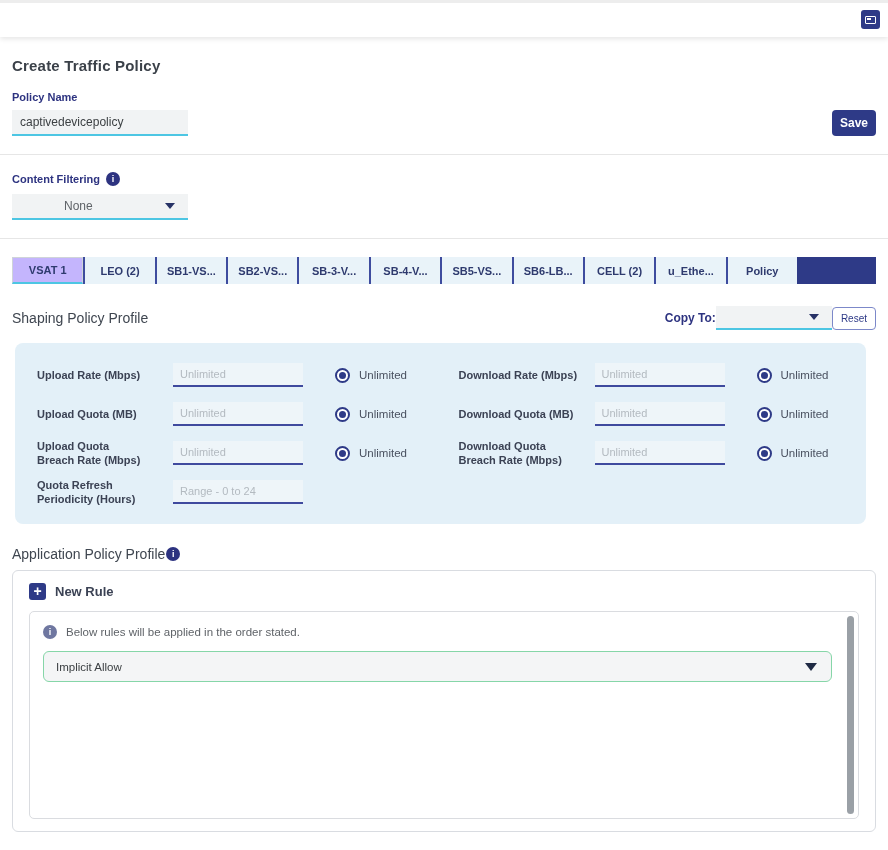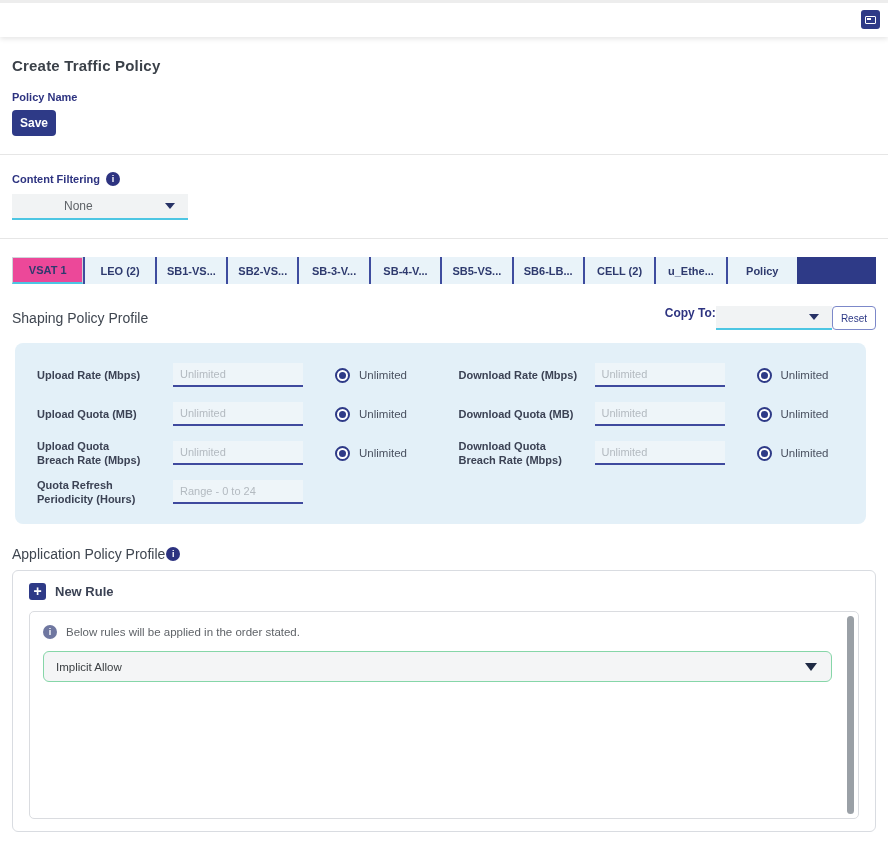--- a/index.html
+++ b/index.html
@@ -44,27 +44,27 @@
 
   .info-icon { width:14px; height:14px; border-radius:50%; background:#2d3380; color:#ffffff;
                font-size:9px; font-weight:bold; display:inline-flex; align-items:center;
                justify-content:center; font-style:normal; cursor:pointer; }
 
   
   .tabs { margin-top:18px; display:flex; height:27px; }
   .tab { flex:1; display:flex; align-items:center; justify-content:center;
          background:#e9f3f9; border-left:2px solid #3e4c9e; font-size:11px; font-weight:bold;
          color:#2e3a6e; cursor:pointer; white-space:nowrap; }
-  .tab.active { background:#ec4899; border:1px solid #cfd4d9; border-bottom:2px solid #4dc6e3; }
+  .tab.active { background:#c4b5fd; border:1px solid #cfd4d9; border-bottom:2px solid #4dc6e3; }
   .tab-filler { width:79px; flex:none; background:#2e3a87; }
 
   
   .shape-header { margin-top:22px; display:flex; align-items:center; }
   .shape-title { font-size:14px; color:#3f4650; }
-  .shape-right { margin-left:auto; display:flex; }
+  .shape-right { margin-left:auto; display:flex; align-items:center; }
   .copy-label { font-size:12px; font-weight:bold; color:#2d3380; }
   .copy-dd { width:116px; height:24px; }
   .btn-reset { background:#ffffff; border:1px solid #7c88c9; border-radius:4px; color:#2e3a87;
                font-size:10px; padding:5px 8px; cursor:pointer; font-family:"Liberation Sans", sans-serif; }
 
   
   .panel { margin:13px 10px 0 3px; background:#e3f0f8; border-radius:8px; padding:17px 2px 17px 22px;
            display:grid; grid-template-columns:1fr 1fr; column-gap:16px; row-gap:9px; }
   .frow { display:grid; grid-template-columns:124px 130px 1fr; column-gap:12px; align-items:center; min-height:30px; }
   .flabel { font-size:11px; font-weight:bold; color:#3b4254; line-height:1.3; white-space:pre-line; }
@@ -109,20 +109,21 @@
     <span class="win-glyph"></span>
   </button>
 </div>
 
 <div class="content">
 
   <h1 class="page-title">Create Traffic Policy</h1>
 
   <div class="field-label-blue">Policy Name</div>
   <div class="name-row">
+    <input class="text-input" type="text" value="captivedevicepolicy" style="">
     <button class="btn-primary">Save</button>
   </div>
 
   <div class="divider"></div>
 
   <div class="field-label-blue">
     <span>Content Filtering</span>
     <i class="info-icon">i</i>
   </div>
   <div class="dd cf-dd">

